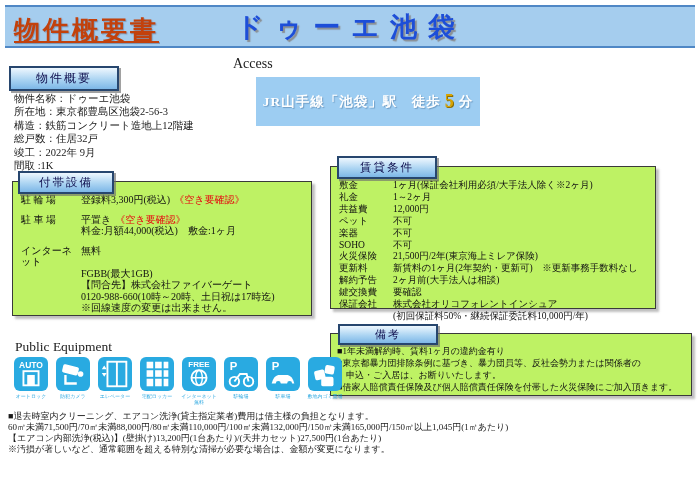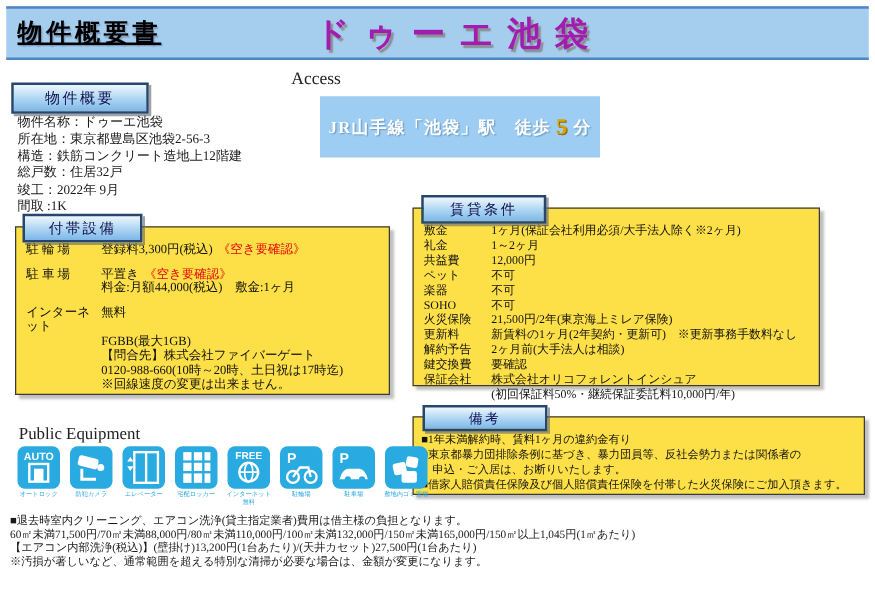--- a/index.html
+++ b/index.html
@@ -3,23 +3,23 @@
 <meta charset="utf-8">
 <style>
   html,body{margin:0;padding:0;background:#fff;}
   #page{position:relative;width:700px;height:484px;background:#ffffff;overflow:hidden;
         font-family:"Liberation Serif","DejaVu Serif",serif;color:#111;}
 
   
   .header-bar{position:absolute;left:5px;top:5px;width:690px;height:39px;
               background:#a5cdee;border-top:2px solid #4f87c5;border-bottom:2px solid #4f87c5;}
   .doc-type{position:absolute;left:14px;top:13px;font-family:"Liberation Sans",sans-serif;
-            font-weight:bold;font-size:20px;color:#000000;letter-spacing:3px;
+            font-weight:bold;font-size:26px;color:#c2410c;letter-spacing:3px;
             text-decoration:underline;text-shadow:1px 1px 1px #7d9bbd;}
-  .prop-title{position:absolute;left:252px;top:9px;font-weight:bold;font-size:27px;color:#a21caf;
+  .prop-title{position:absolute;left:236px;top:9px;font-weight:bold;font-size:27px;color:#1d4ed8;
               letter-spacing:11px;text-shadow:2px 2px 1px #8a8f94;}
 
   
   .access-heading{position:absolute;left:233px;top:56px;font-size:14px;color:#222;}
   .access-box{position:absolute;left:256px;top:77px;width:224px;height:49px;background:#9dcdf2;
               display:flex;align-items:center;justify-content:center;
               font-weight:bold;font-size:13.5px;color:#ffffff;letter-spacing:1px;
               text-shadow:1px 1px 1px #6f9cc4;}
   .access-minutes{color:#d9a300;font-size:18px;margin:0 4px;text-shadow:1px 1px 0 #8a6d00;}
 
@@ -30,21 +30,21 @@
         font-family:"Liberation Sans",sans-serif;font-weight:normal;color:#10104f;z-index:3;}
   .chip-overview{left:9px;top:66px;width:106px;height:21px;font-size:12px;letter-spacing:2px;}
   .chip-fac{left:18px;top:171px;width:92px;height:19px;font-size:11.5px;letter-spacing:2px;}
   .chip-rent{left:337px;top:156px;width:96px;height:19px;font-size:11.5px;letter-spacing:2px;}
   .chip-remarks{left:338px;top:324px;width:96px;height:17px;font-size:11px;letter-spacing:2px;}
 
   
   .overview-lines{position:absolute;left:14px;top:92px;font-size:10.5px;line-height:13.4px;color:#1a1a1a;}
 
   
-  .info-box{position:absolute;background:#fde047;border:1.5px solid #3a3a3a;
+  .info-box{position:absolute;background:#bef264;border:1.5px solid #3a3a3a;
             box-shadow:3px 3px 2px rgba(140,140,140,.55);}
   .fac-box{left:12px;top:181px;width:300px;height:135px;padding:12px 8px 0 8px;box-sizing:border-box;
            font-size:10px;line-height:11.5px;}
   .rent-box{left:330px;top:166px;width:326px;height:143px;padding:13px 8px 0 8px;box-sizing:border-box;
             font-size:9.5px;line-height:11.9px;}
   .remarks-box{left:330px;top:333px;width:362px;height:63px;padding:11px 5px 0 6px;box-sizing:border-box;
                font-size:9px;line-height:12px;}
 
   .fac-row{display:flex;}
   .fac-label{width:60px;flex:0 0 60px;}

